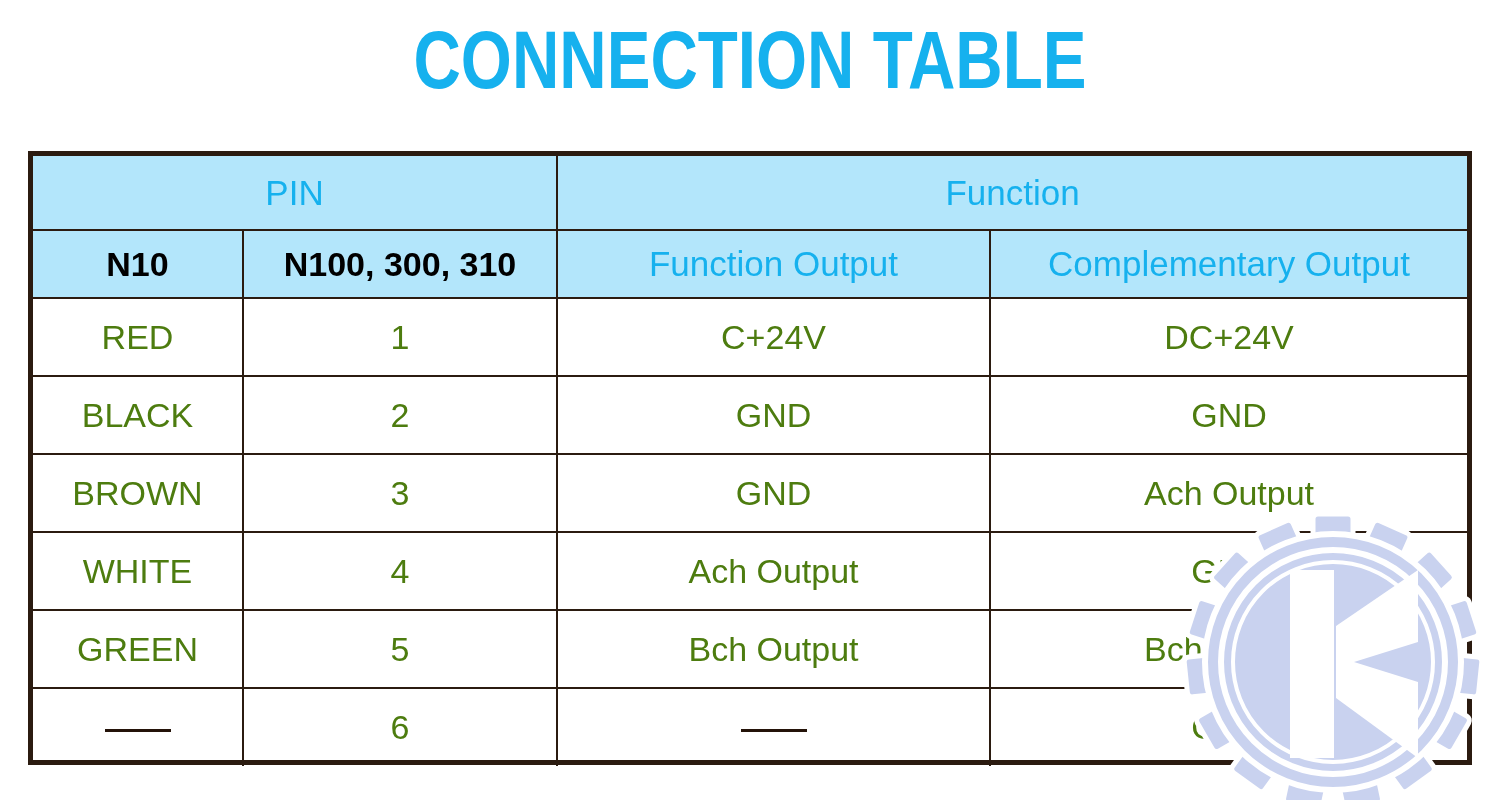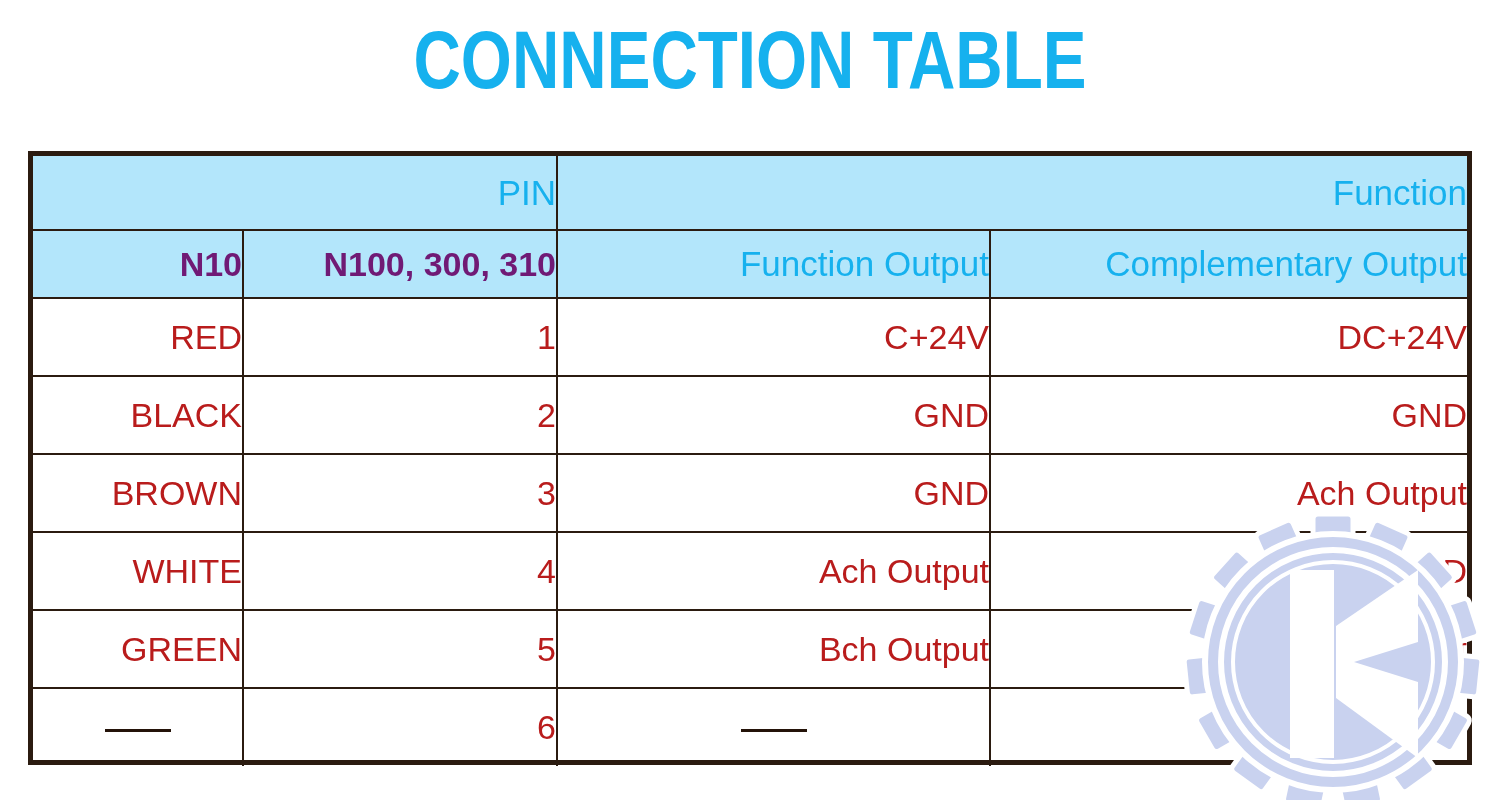--- a/index.html
+++ b/index.html
@@ -90,42 +90,42 @@
     background: #b3e6fb;
   }
   .hdr-accent {
     color: #16b1ee;
     font-size: 35px;
     font-weight: normal;
     font-family: "Liberation Sans Narrow", "Liberation Sans", sans-serif;
     letter-spacing: 0px;
   }
   .hdr-dark {
-    color: #701a75;
+    color: #000000;
     font-size: 34px;
     font-weight: bold;
     font-family: "Liberation Sans Narrow", "Liberation Sans", sans-serif;
   }
   tr.hdr-top { height: 74px; }
   tr.hdr-sub { height: 68px; }
 
   
   tr.body-row { height: 78px; }
   tr.body-row td {
     font-size: 34px;
     font-weight: normal;
     font-family: "Liberation Sans Narrow", "Liberation Sans", sans-serif;
-    color: #b91c1c;
+    color: #4d7c0f;
     background: transparent;
   }
 
   .cell-inner {
     display: block;
     width: 100%;
-    text-align: right;
+    text-align: center;
   }
 
   
   .dashmark {
     display: inline-block;
     width: 66px;
     height: 0;
     border-top: 3px solid #241309;
     vertical-align: middle;
   }

